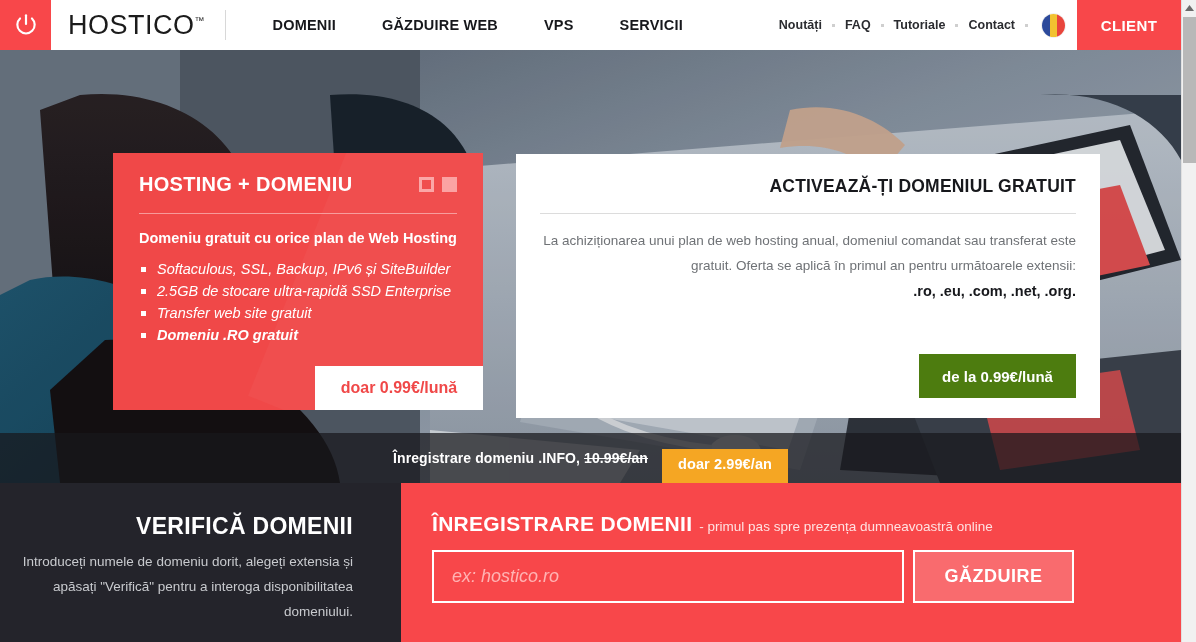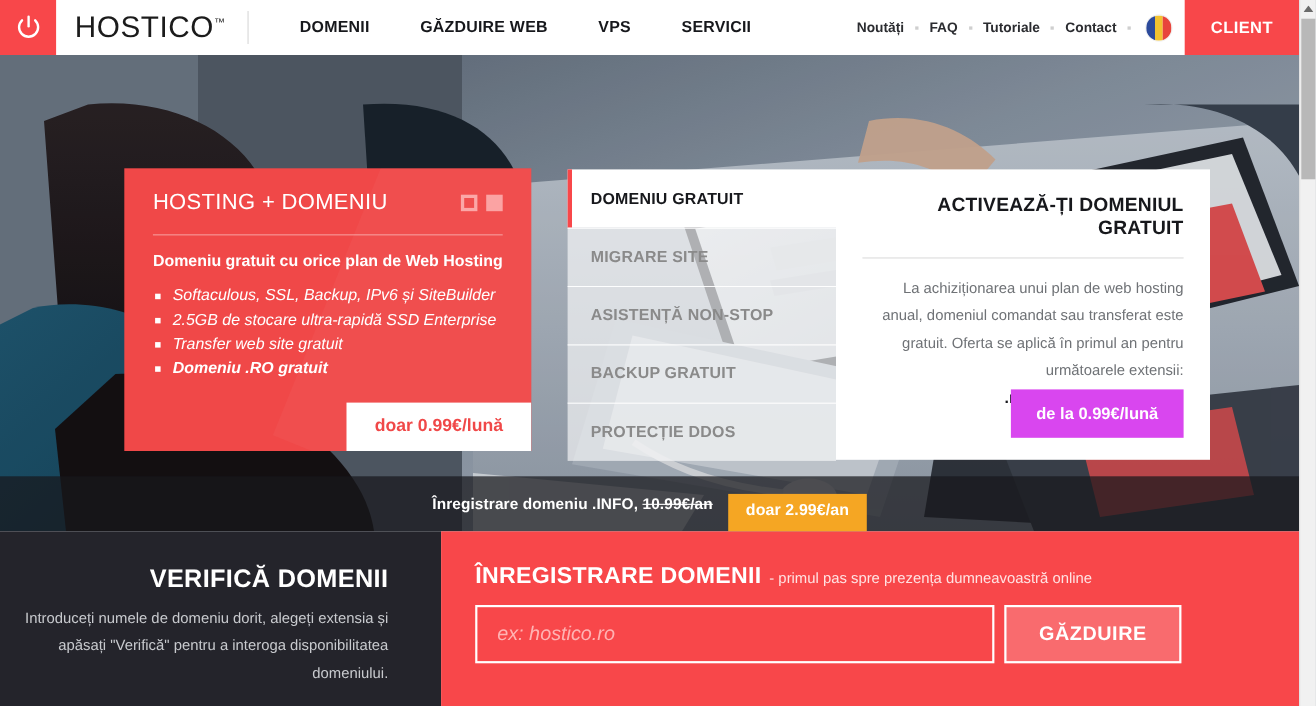--- a/index.html
+++ b/index.html
@@ -93,21 +93,21 @@
   .offer-card::after {
     content: ""; position: absolute; right: -60px; top: -40px;
     width: 240px; height: 340px; background: rgba(255,255,255,.035);
     transform: rotate(22deg);
   }
   .offer-head {
     display: flex; align-items: center; justify-content: space-between;
     position: relative; z-index: 2;
   }
   .offer-title {
-    font-size: 20px; font-weight: normal; color: #ffffff; letter-spacing: .3px;
+    font-size: 20px; font-weight: bold; color: #ffffff; letter-spacing: .3px;
   }
   .slider-dots { display: flex; gap: 8px; align-items: center; }
   .dot-sq { width: 15px; height: 15px; display: block; cursor: pointer; }
   .dot-sq.outline { border: 3px solid #FBA7A7; background: transparent; }
   .dot-sq.filled { background: #FBA3A3; }
   .offer-rule {
     height: 1px; background: rgba(255,255,255,.45); margin: 17px 0 16px;
     position: relative; z-index: 2;
   }
   .offer-sub {
@@ -162,21 +162,21 @@
   .pane-rule { height: 1px; background: #dcdcdc; margin: 16px 0 14px; }
   .pane-body {
     font-size: 13.5px; color: #6f7276; text-align: right; line-height: 25px;
   }
   .pane-ext {
     font-size: 14.5px; font-weight: bold; color: #17181c; text-align: right;
     margin-top: 5px;
   }
   .pane-btn {
     position: absolute; right: 24px; bottom: 20px; width: 157px; height: 44px;
-    background: #d946ef; color: #ffffff; font-size: 15px; font-weight: bold;
+    background: #4d7c0f; color: #ffffff; font-size: 15px; font-weight: bold;
     display: flex; align-items: center; justify-content: center;
     border: none; cursor: pointer; font-family: "Liberation Sans", sans-serif;
   }
 
   
   .bottom { position: absolute; top: 483px; left: 0; width: 1181px; height: 159px; }
   .bottom-left {
     position: absolute; left: 0; top: 0; width: 401px; height: 159px;
     background: #24242B; padding: 30px 48px 0 0; text-align: right;
   }
@@ -348,38 +348,20 @@
       <ul class="offer-list">
         <li>Softaculous, SSL, Backup, IPv6 și SiteBuilder</li>
         <li>2.5GB de stocare ultra-rapidă SSD Enterprise</li>
         <li>Transfer web site gratuit</li>
         <li class="strong">Domeniu .RO gratuit</li>
       </ul>
       <button class="offer-price-btn">doar 0.99€/lună</button>
     </div>
 
     <div class="panel">
-      <div class="tabs">
-        <div class="tab active">
-          <span class="accent"></span>
-          <span>DOMENIU GRATUIT</span>
-        </div>
-        <div class="tab inactive">
-          <span>MIGRARE SITE</span>
-        </div>
-        <div class="tab inactive">
-          <span>ASISTENȚĂ NON-STOP</span>
-        </div>
-        <div class="tab inactive">
-          <span>BACKUP GRATUIT</span>
-        </div>
-        <div class="tab inactive">
-          <span>PROTECȚIE DDOS</span>
-        </div>
-      </div>
       <div class="tabpane">
         <div class="pane-title">ACTIVEAZĂ-ȚI DOMENIUL GRATUIT</div>
         <div class="pane-rule"></div>
         <div class="pane-body">La achiziționarea unui plan de web hosting anual, domeniul comandat sau transferat este gratuit. Oferta se aplică în primul an pentru următoarele extensii:</div>
         <div class="pane-ext">.ro, .eu, .com, .net, .org.</div>
         <button class="pane-btn">de la 0.99€/lună</button>
       </div>
     </div>
 
     <div class="hero-darkband"></div>

